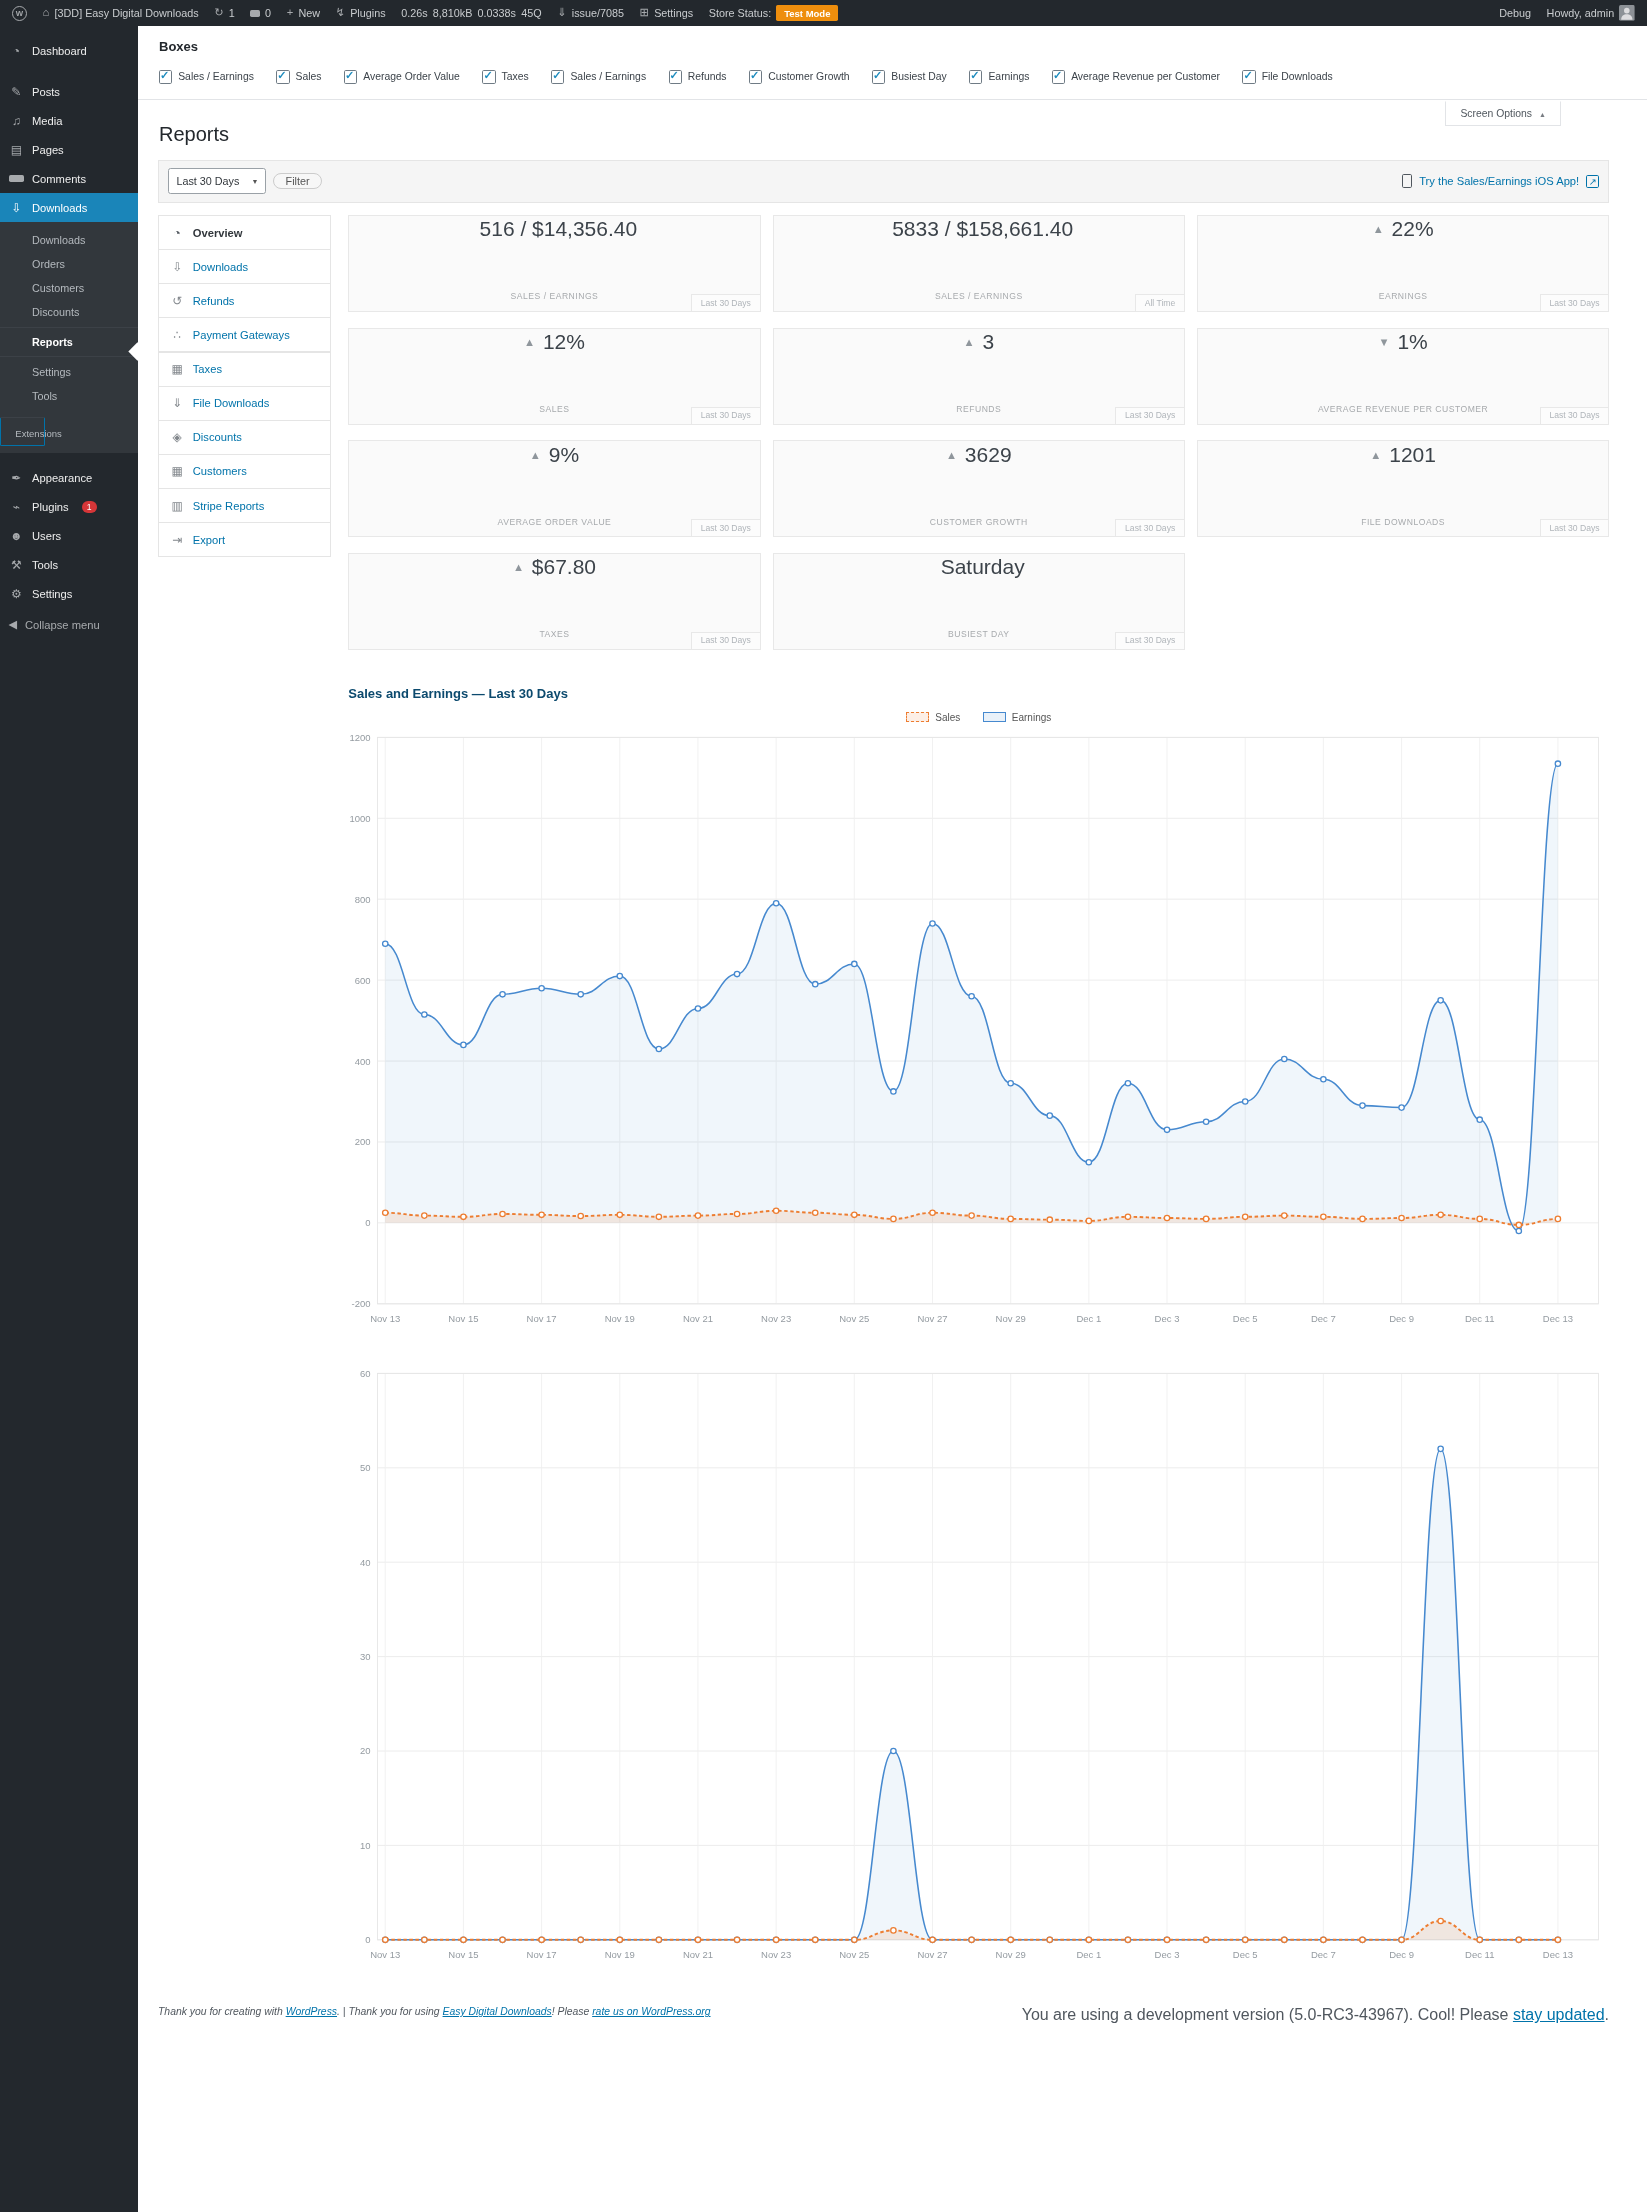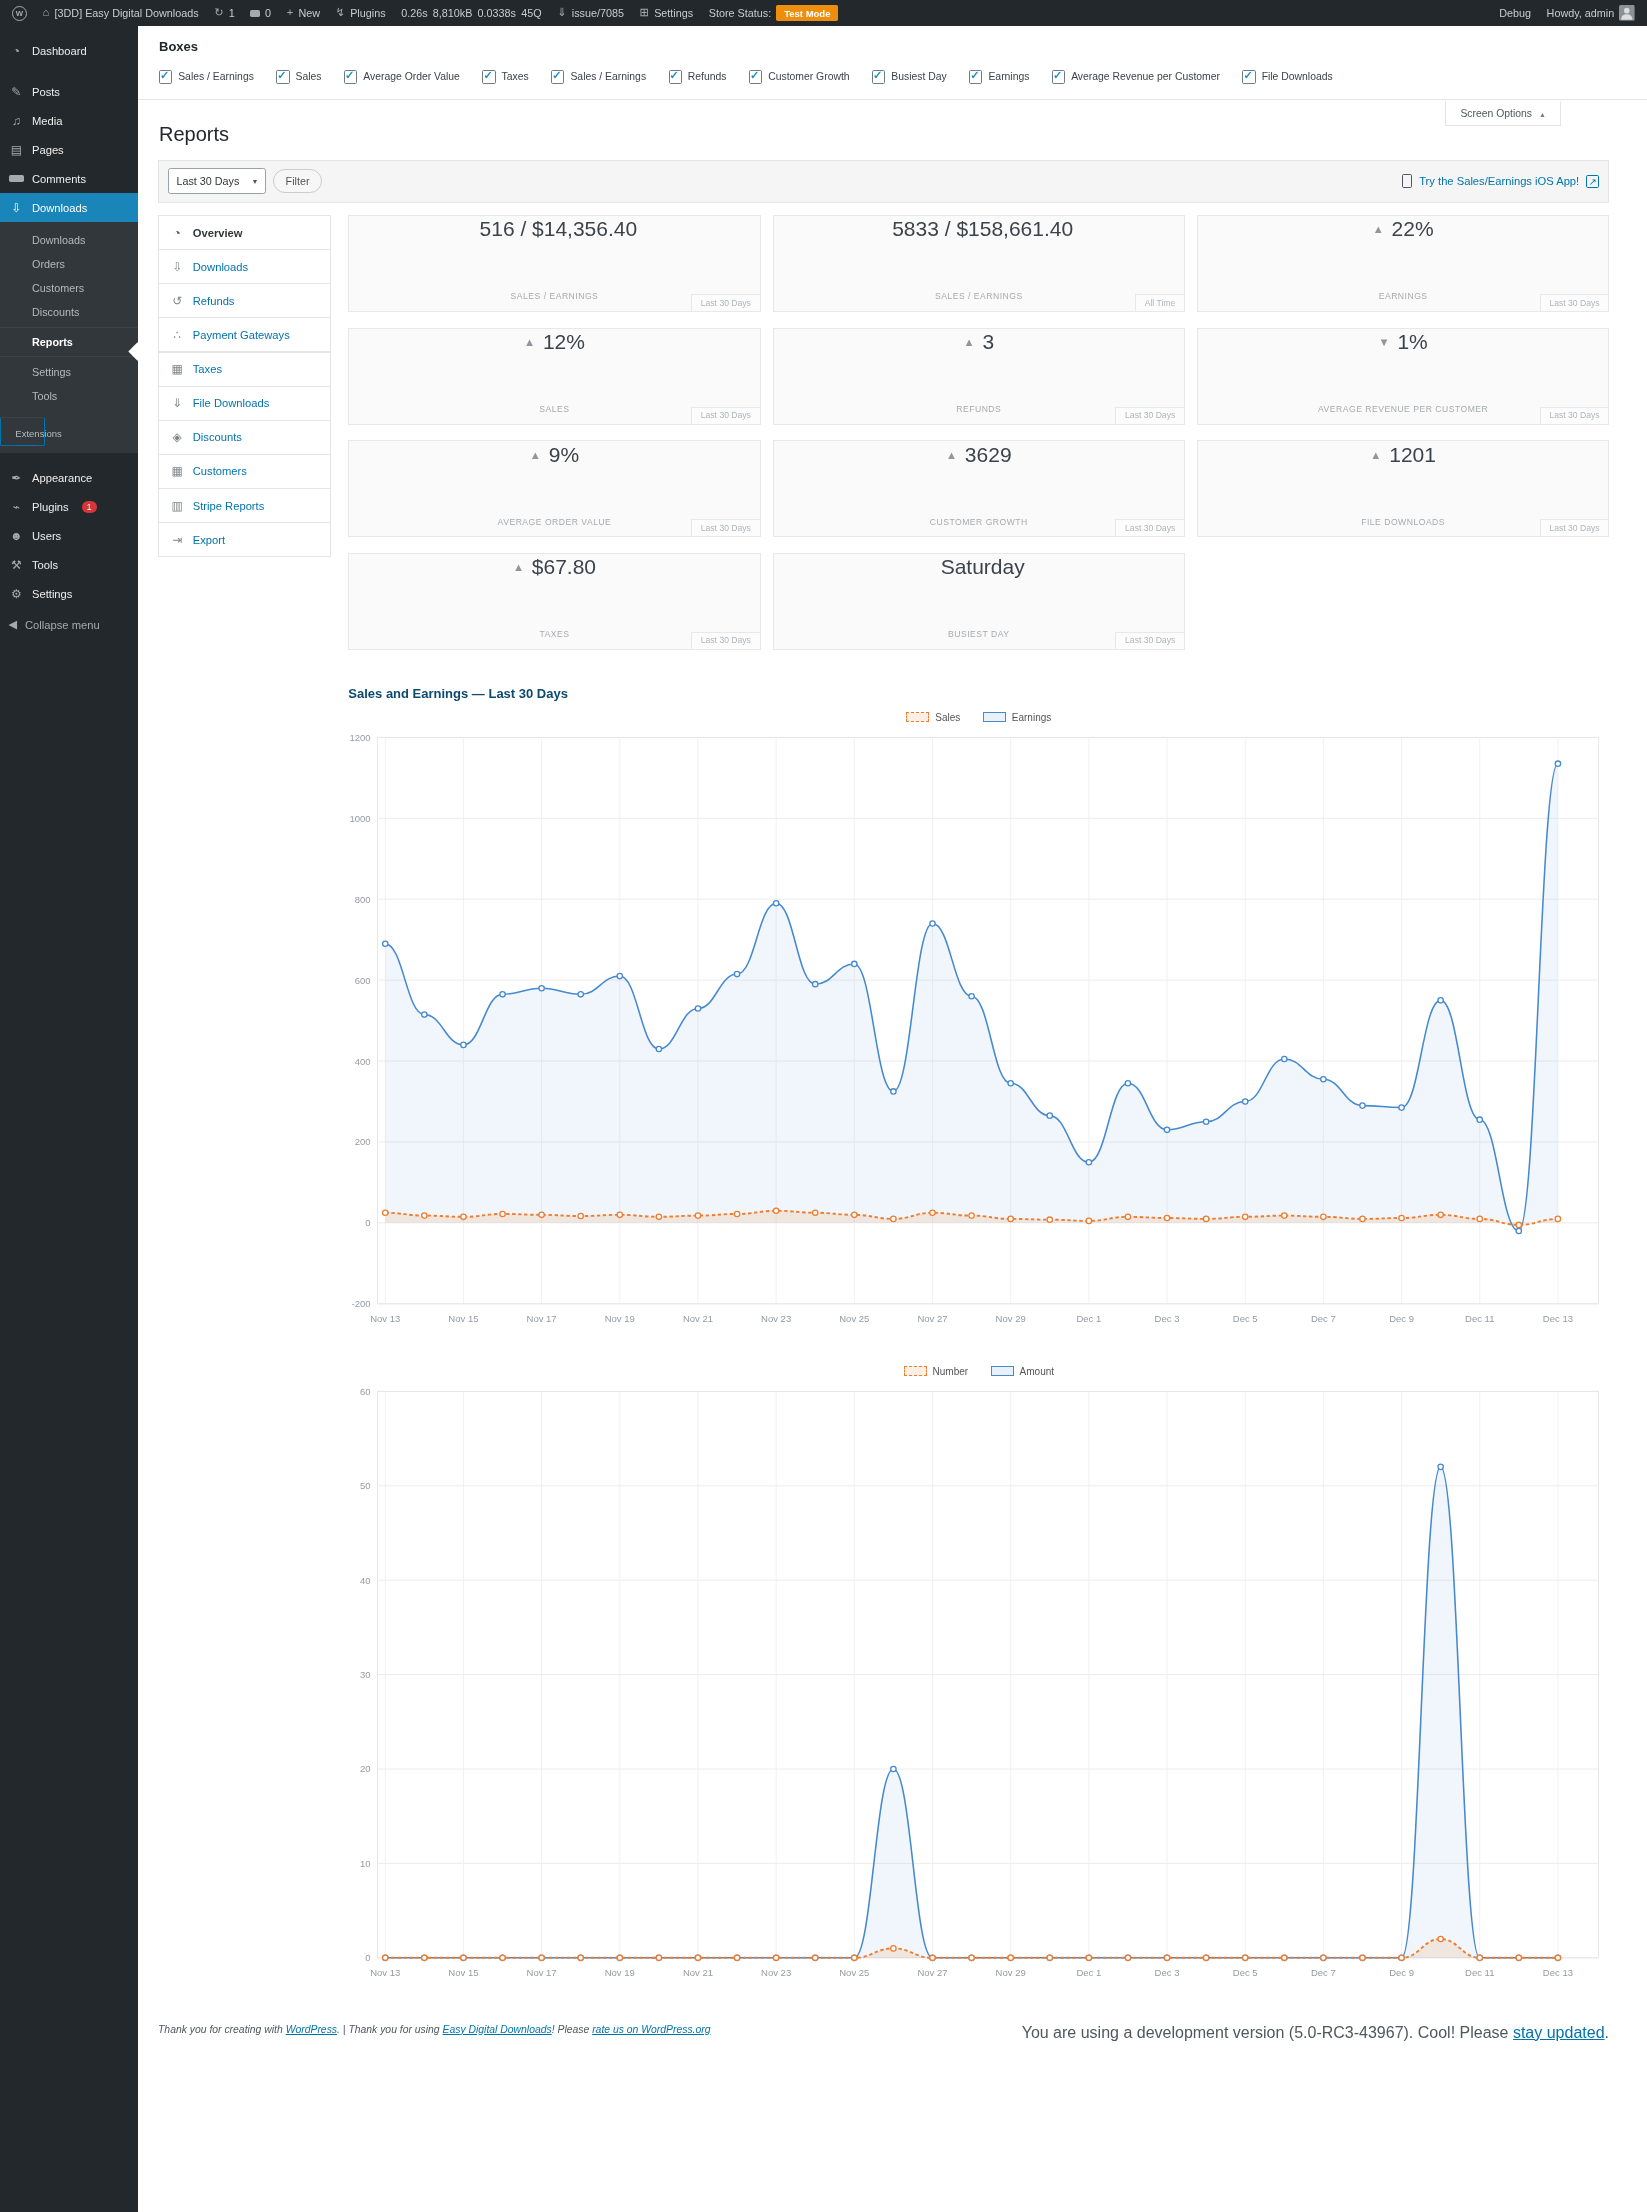--- a/index.html
+++ b/index.html
@@ -42,21 +42,21 @@
   .cbrow{display:flex;gap:22.5px;margin-top:16.4px;flex-wrap:nowrap;}
   .cbitem{display:flex;align-items:center;gap:6px;font-size:10.4px;color:#3c434a;cursor:pointer;white-space:nowrap;}
   .cb{width:11.2px;height:11.2px;border:0.9px solid #6f7b85;border-radius:1.7px;background:#fff;position:relative;flex:0 0 auto;}
   .cb::after{content:"✓";position:absolute;left:0px;top:-2.6px;color:#1e8cbe;font-size:11.2px;font-weight:bold;}
   .so-tab{position:absolute;top:75px;right:86px;background:#fff;border:0.9px solid #e2e4e7;border-top:0.9px solid #fff;padding:6px 14px;font-size:10.4px;color:#50575e;cursor:pointer;z-index:5;}
   .so-tab .arr{font-size:7px;color:#787c82;margin-left:7px;}
   h1{margin:0;padding:22.5px 0 10.4px 21px;font-size:20px;font-weight:400;color:#23282d;}
   .filter-bar{margin:3.5px 38px 0 20px;background:#f5f5f5;border:0.9px solid #e5e5e5;padding:7.8px 8.6px;display:flex;align-items:center;gap:7px;}
   .select{background:#fff;border:0.9px solid #9aa1a7;border-radius:2.6px;height:24px;display:inline-flex;align-items:center;gap:12px;padding:0 7px 0 7.8px;font-size:10.8px;color:#32373c;cursor:pointer;}
   .select .arr{font-size:7px;color:#555;}
-  .btn{background:#f7f7f7;border:0.9px solid #cccccc;border-radius:12px;height:24px;padding:0 11.2px;font-size:10.8px;color:#555;cursor:pointer;}
+  .btn{background:#f7f7f7;border:0.9px solid #cccccc;border-radius:12px;height:16px;padding:0 11.2px;font-size:10.8px;color:#555;cursor:pointer;}
   .ios-link{margin-left:auto;display:flex;align-items:center;gap:7px;color:#0073aa;font-size:11.2px;cursor:pointer;}
   .phone{width:7.8px;height:12px;border:1.3px solid #50575e;border-radius:1.7px;display:inline-block;}
   .ext{font-size:9.5px;border:1.3px solid #0073aa;border-radius:1.7px;width:11.2px;height:11.2px;display:inline-flex;align-items:center;justify-content:center;line-height:1;}
   
   .content-row{display:flex;gap:17.3px;margin:12px 38px 0 20px;align-items:flex-start;}
   .report-nav{width:173px;flex:0 0 auto;}
   .nav-item{display:flex;align-items:center;gap:8.6px;height:33px;padding:0 11.2px;background:#fff;border:0.9px solid #e5e5e5;margin-top:-0.9px;font-size:11.2px;color:#0073aa;cursor:pointer;}
   .nav-item:first-child{margin-top:0;}
   .nav-item .ic{width:14px;text-align:center;color:#82878c;font-size:12px;}
   .nav-item.active{color:#32373c;font-weight:bold;}
@@ -539,30 +539,20 @@
               <circle cx="1173" cy="568.8" r="3.1" fill="#ffffff" stroke="#ed7d31" stroke-width="1.5"></circle>
               <circle cx="1218.2" cy="567.8" r="3.1" fill="#ffffff" stroke="#ed7d31" stroke-width="1.5"></circle>
               <circle cx="1263.4" cy="564.1" r="3.1" fill="#ffffff" stroke="#ed7d31" stroke-width="1.5"></circle>
               <circle cx="1308.6" cy="568.8" r="3.1" fill="#ffffff" stroke="#ed7d31" stroke-width="1.5"></circle>
               <circle cx="1353.8" cy="575.8" r="3.1" fill="#ffffff" stroke="#ed7d31" stroke-width="1.5"></circle>
               <circle cx="1399" cy="568.8" r="3.1" fill="#ffffff" stroke="#ed7d31" stroke-width="1.5"></circle>
             </svg>
         </div>
 
         <div class="chart-block">
-          <div class="legend" id="legend-1">
-            <span class="legend-item">
-                <span class="swatch" style="border-color: rgb(237, 125, 49); border-style: dashed; background: rgba(237, 125, 49, 0.12);"></span>
-                <span>Number</span>
-              </span>
-            <span class="legend-item">
-                <span class="swatch" style="border-color: rgb(70, 137, 207); border-style: solid; background: rgba(70, 137, 207, 0.12);"></span>
-                <span>Amount</span>
-              </span>
-          </div>
           <svg class="chart" id="chart-1" viewBox="0 0 1458 710" width="1261" height="614">
               <line x1="34" y1="667" x2="1446" y2="667" stroke="#e9e9e9"></line>
               <text class="tick" x="26" y="671" text-anchor="end">0</text>
               <line x1="34" y1="557.8" x2="1446" y2="557.8" stroke="#e9e9e9"></line>
               <text class="tick" x="26" y="561.8" text-anchor="end">10</text>
               <line x1="34" y1="448.7" x2="1446" y2="448.7" stroke="#e9e9e9"></line>
               <text class="tick" x="26" y="452.7" text-anchor="end">20</text>
               <line x1="34" y1="339.5" x2="1446" y2="339.5" stroke="#e9e9e9"></line>
               <text class="tick" x="26" y="343.5" text-anchor="end">30</text>
               <line x1="34" y1="230.3" x2="1446" y2="230.3" stroke="#e9e9e9"></line>

